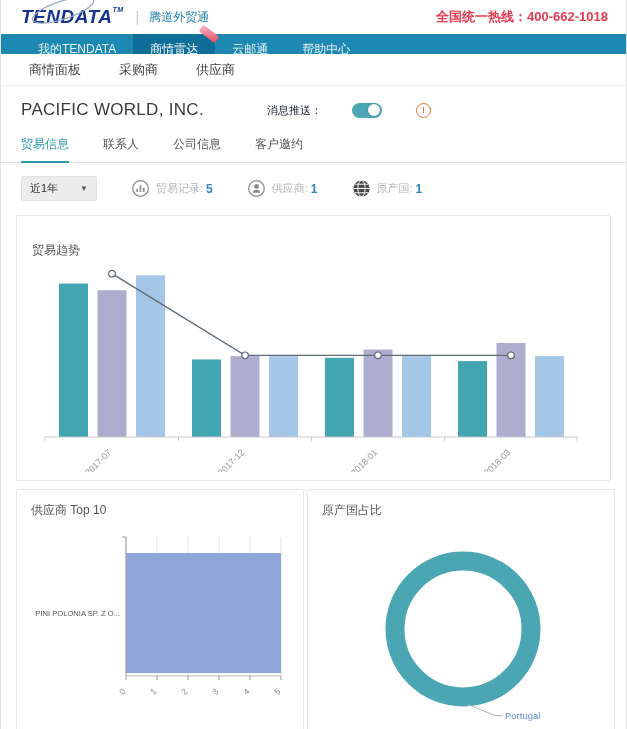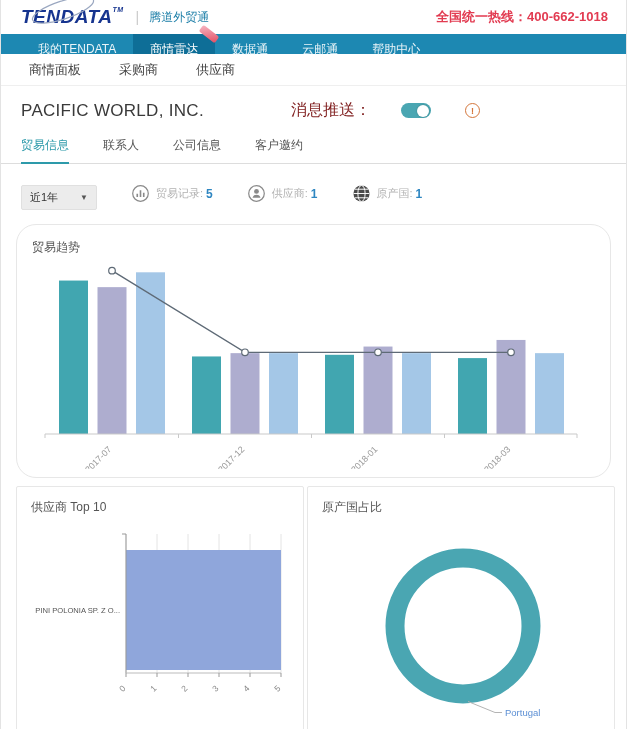--- a/index.html
+++ b/index.html
@@ -23,46 +23,46 @@
   .nav-item.active { background:#0e6e97; color:#fff; }
   .ribbon { position:absolute; top:-4px; right:-4px; width:20px; height:8px; background:linear-gradient(135deg,#f7b7c4,#e44d62); transform:rotate(38deg); border-radius:2px; }
 
   
   .subnav { height:32px; display:flex; align-items:center; padding-left:28px; border-bottom:1px solid #efefef; }
   .subnav-item { font-size:13px; color:#444; margin-right:38px; cursor:pointer; }
 
   
   .company-row { display:flex; align-items:center; margin:14px 20px 0 20px;gap:24px; }
   .company-name { font-size:17px; color:#3a3a3a; letter-spacing:.3px; }
-  .push-label { margin-left:63px; font-size:16px; color:#7f1d1d; }
+  .push-label { margin-left:39px; font-size:11px; color:#0f172a; }
   .toggle { display:inline-block; width:30px; height:15px; border-radius:8px; background:#cfd6da; position:relative; margin-left:6px; vertical-align:middle; cursor:pointer; }
   .toggle.on { background:#4aa6b2; }
   .toggle .knob { position:absolute; top:1.5px; left:2px; width:12px; height:12px; border-radius:50%; background:#fff; box-shadow:0 0 2px rgba(0,0,0,.25); }
   .toggle.on .knob { left:16px; }
   .notice { display:inline-flex; align-items:center; justify-content:center; width:15px; height:15px; border-radius:50%; border:1.5px solid #d4763b; color:#d4763b; font-size:9px; font-weight:bold; margin-left:10px; vertical-align:middle; }
 
   
   .tabs { display:flex; margin-top:16px; padding:0 20px; border-bottom:1px solid #ddd; }
   .tab { font-size:12px; color:#555; margin-right:34px; padding-bottom:9px; cursor:pointer; position:relative; }
   .tab.active { color:#2d9aaa; }
   .tab.active::after { content:''; position:absolute; left:0; right:0; bottom:-1px; height:2px; background:#2d9aaa; }
 
   
   .filter-row { display:flex; align-items:center; margin:13px 20px 0 20px; }
-  .range-select { display:flex; align-items:center; justify-content:space-between; width:76px; background:#ececec; border:1px solid #e0e0e0; border-radius:2px; padding:4px 8px; cursor:pointer;margin-top:8px; }
+  .range-select { display:flex; align-items:center; justify-content:space-between; width:76px; background:#ececec; border:1px solid #e0e0e0; border-radius:2px; padding:4px 8px; cursor:pointer; }
   .range-select .val { font-size:11px; color:#333; }
   .range-select .caret { font-size:8px; color:#555; }
   .stat { display:flex; align-items:center; margin-left:34px; }
   .stat svg { margin-right:6px; }
   .stat .lbl { font-size:11px; color:#b2b2b2; margin-right:3px; }
   .stat .num { font-size:12px; font-weight:bold; color:#2e86c1; }
 
   
   .card { border:1px solid #e7e7e7; border-radius:2px; background:#fff; }
-  .trend-card { margin:14px 15px 0 15px; padding:12px 15px 4px 15px;border-radius:20px; }
+  .trend-card { margin:14px 15px 0 15px; padding:24px 15px 4px 15px; }
   .card-head { position:relative; height:22px; }
   .card-title { font-size:12px; color:#555; }
   .legend { position:absolute; left:50%; top:0; transform:translateX(-47%); display:flex; align-items:center; white-space:nowrap; }
   .legend-item { display:flex; align-items:center; margin-right:12px; font-size:10px; color:#555; }
   .legend-item .sw { width:20px; height:11px; border-radius:1px; margin-right:4px; }
   .bottom-row { display:flex; margin:8px 15px 0 15px; gap:3px; }
   .bottom-card { padding:12px 12px 6px 14px; height:256px; }
   .bottom-card.left { width:288px; }
   .bottom-card.right { flex:1; }
   svg text { font-family:"Liberation Sans","DejaVu Sans",sans-serif; }
@@ -81,21 +81,20 @@
       </span>
       <span class="logo-sep">|</span>
       <span class="logo-product">腾道外贸通</span>
     </div>
     <div class="hotline">全国统一热线：400-662-1018</div>
   </div>
 
   <div class="nav">
     <a class="nav-item">我的TENDATA</a>
     <a class="nav-item active"><span>商情雷达</span><span class="ribbon"></span></a>
-    <a class="nav-item">数据通</a>
     <a class="nav-item">云邮通</a>
     <a class="nav-item">帮助中心</a>
   </div>
 
   <div class="subnav">
     <span class="subnav-item">商情面板</span>
     <span class="subnav-item">采购商</span>
     <span class="subnav-item">供应商</span>
   </div>
 

